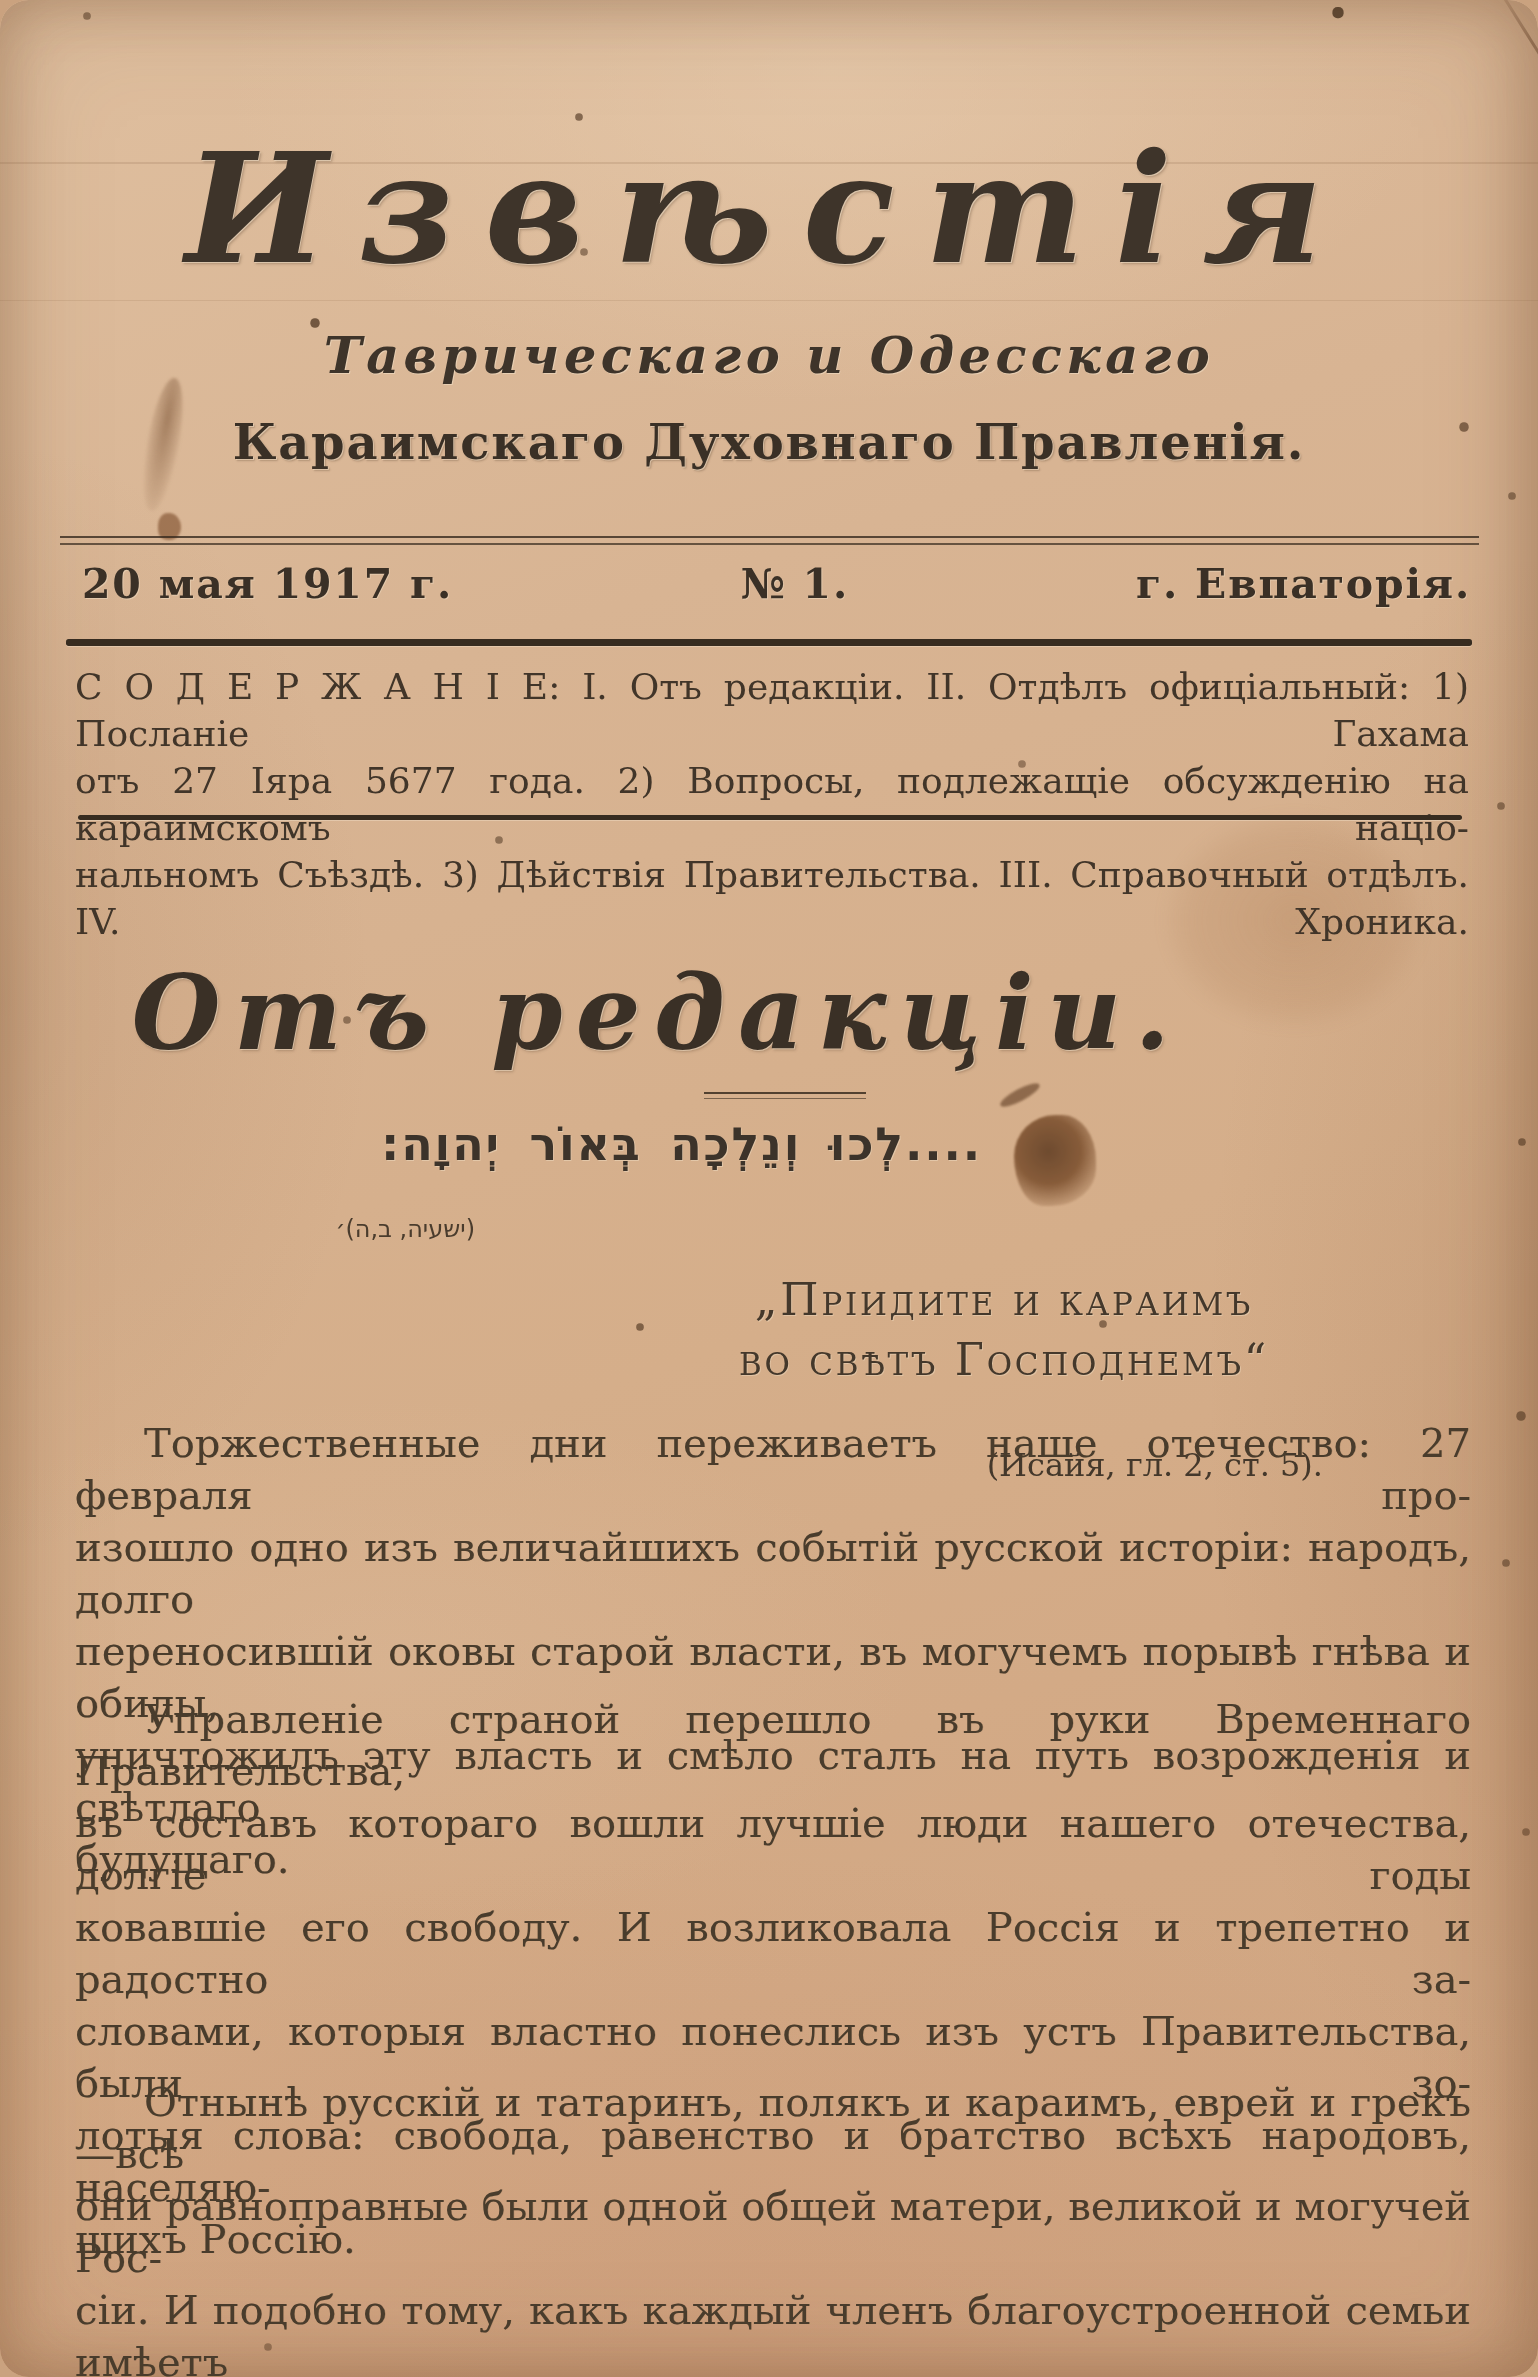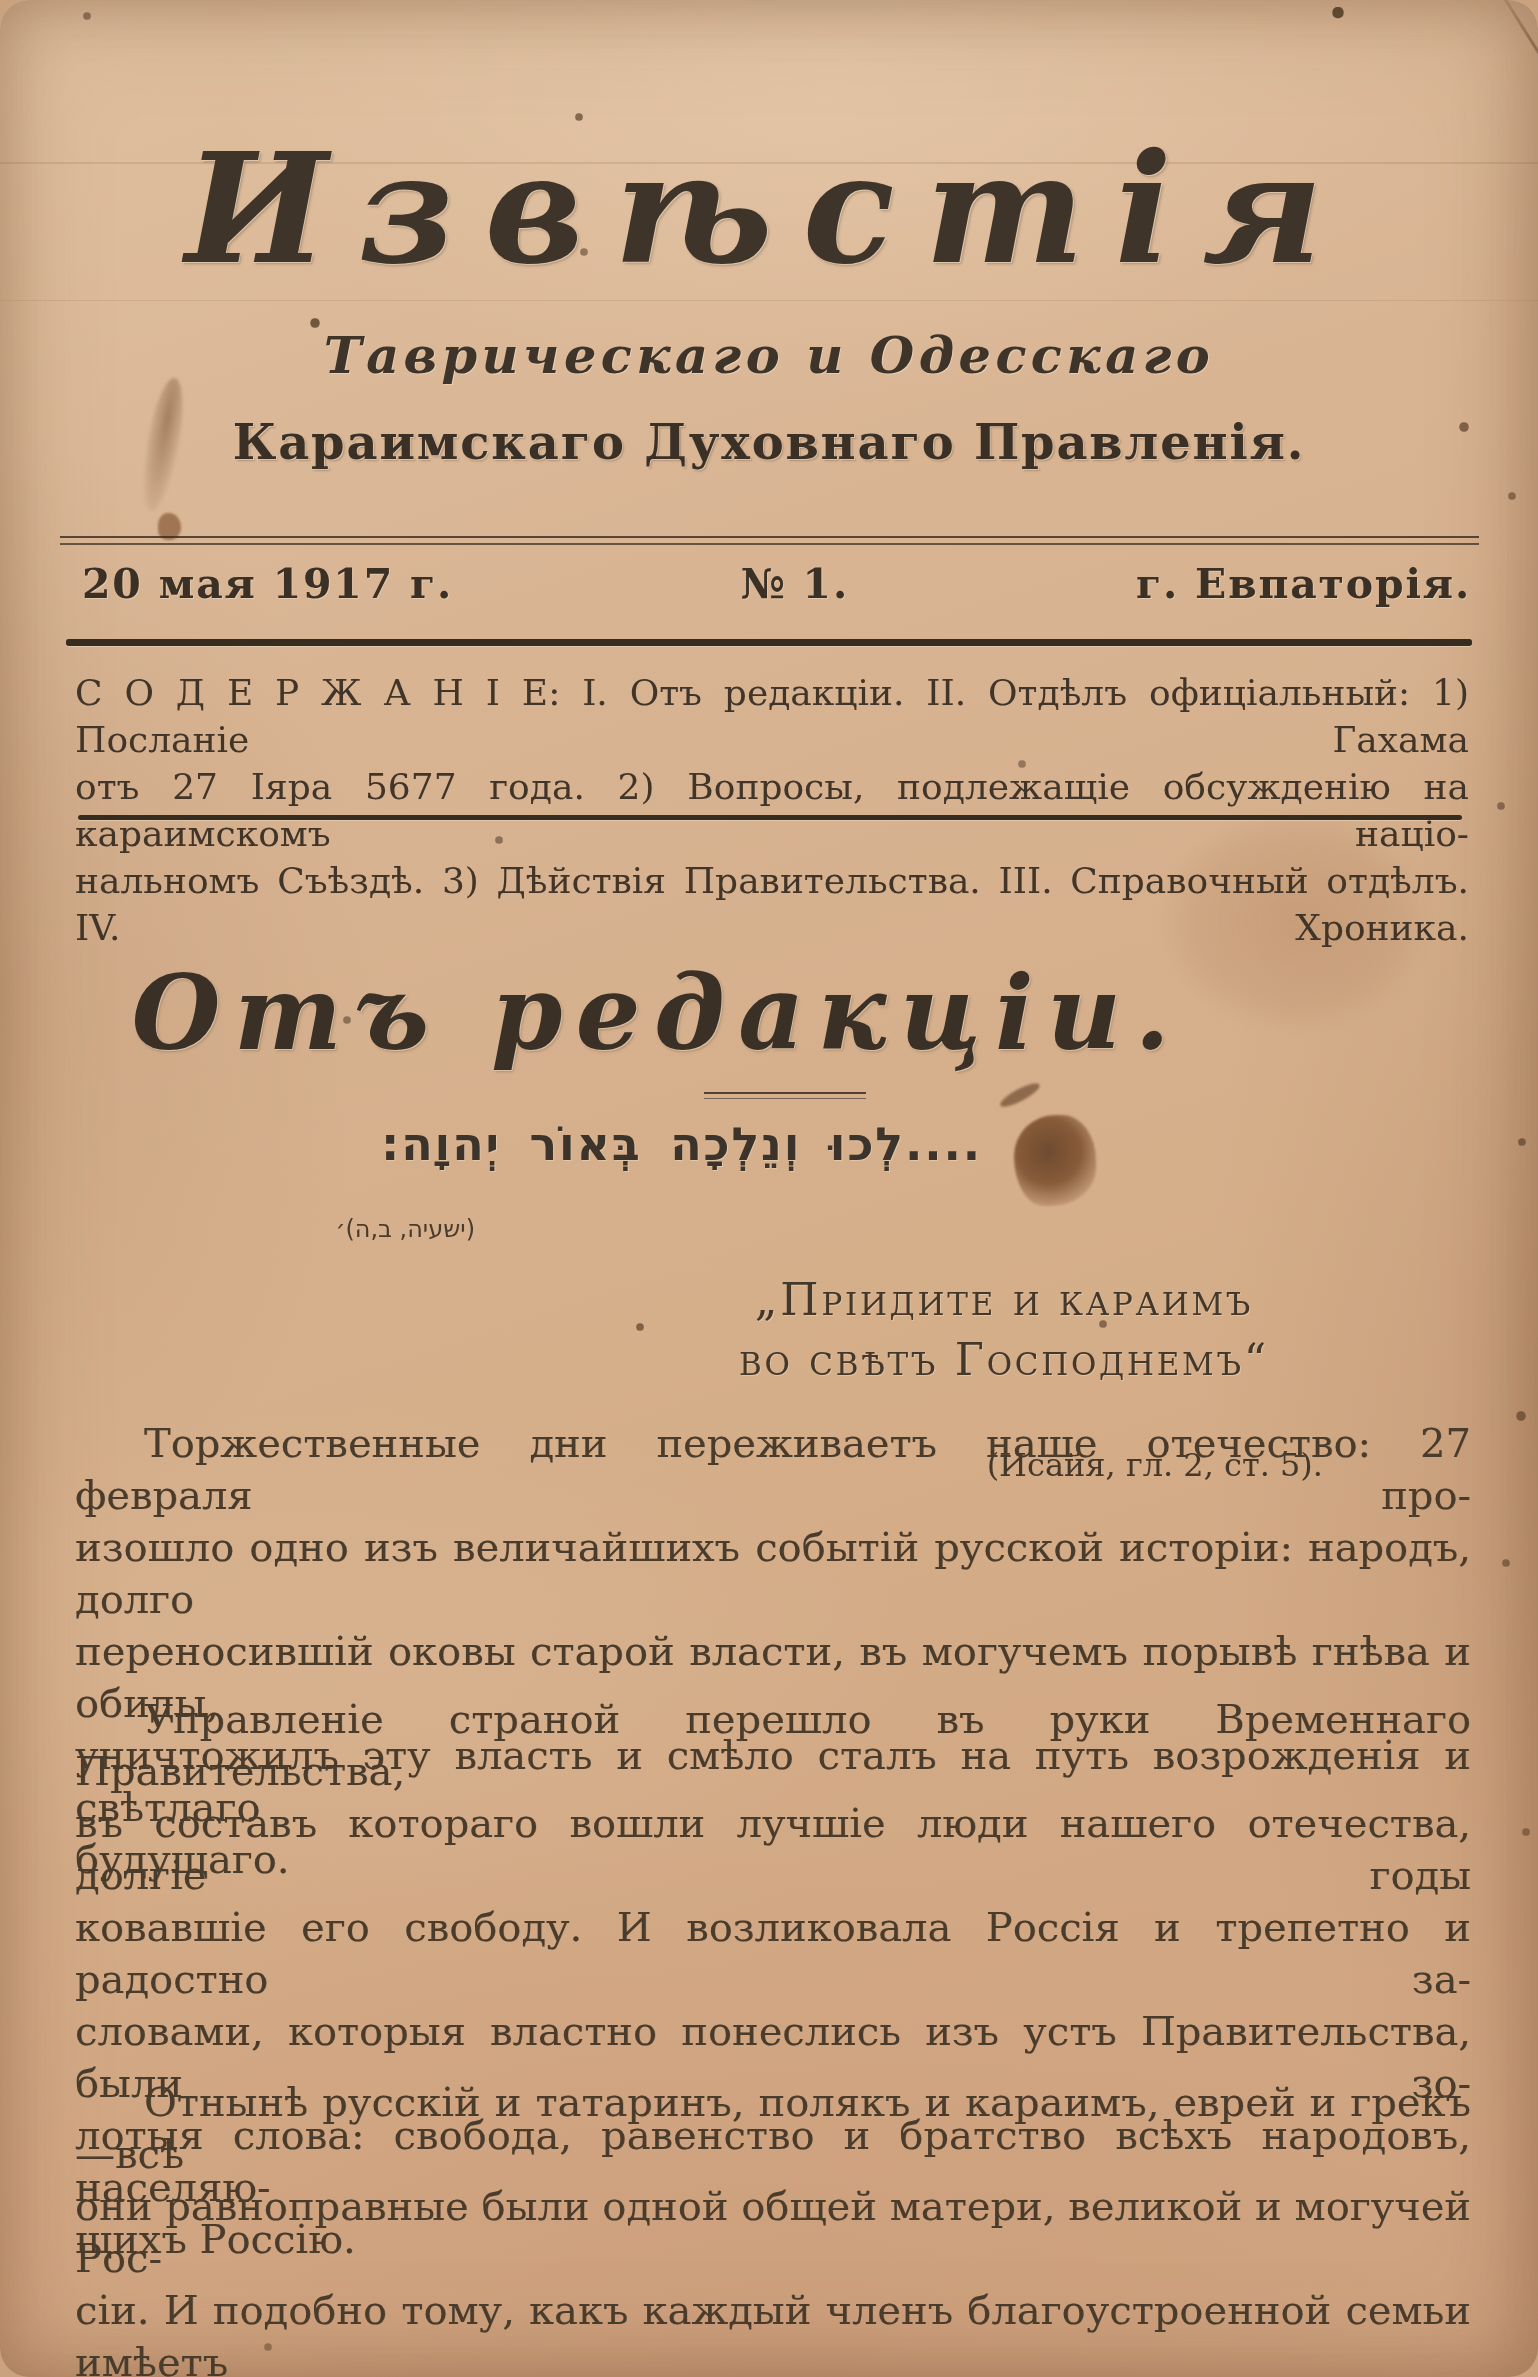--- a/index.html
+++ b/index.html
@@ -52,21 +52,21 @@
     left:82px;right:67px;top:560px;
     display:flex;justify-content:space-between;align-items:baseline;
     font-size:41px;font-weight:bold;letter-spacing:1.8px;color:#3a3026;
     text-shadow:0.9px 0.9px 0 rgba(240,221,196,.5);
   }
   .rule-thick{background:#372c20;border-radius:2.7px;box-shadow:0 0.9px 0 rgba(240,220,195,.5);}
   .rule-top{left:66px;right:66px;top:639px;height:7px;}
   .rule-bottom{left:78px;right:76px;top:815px;height:5.3px;}
   .contents{
     left:75px;right:69px;top:663px;
-    font-size:36px;line-height:47px;color:#413529;word-spacing:5.3px;margin-top:6px;
+    font-size:36px;line-height:47px;color:#413529;word-spacing:5.3px;
   }
   .jline{text-align:justify;text-align-last:justify;white-space:normal;}
   .plain{text-align:left;text-align-last:left;}
   .ind{text-indent:69px;}
   
   .heading{
     left:98px;top:952px;width:1119px;text-align:center;
     font-size:102px;font-weight:bold;font-style:italic;
     letter-spacing:.13em;color:#3a3026;line-height:1.2;
     text-shadow:0.9px 0.9px 0 rgba(240,221,196,.6), 1.8px 1.8px 2.7px rgba(90,65,45,.3);

